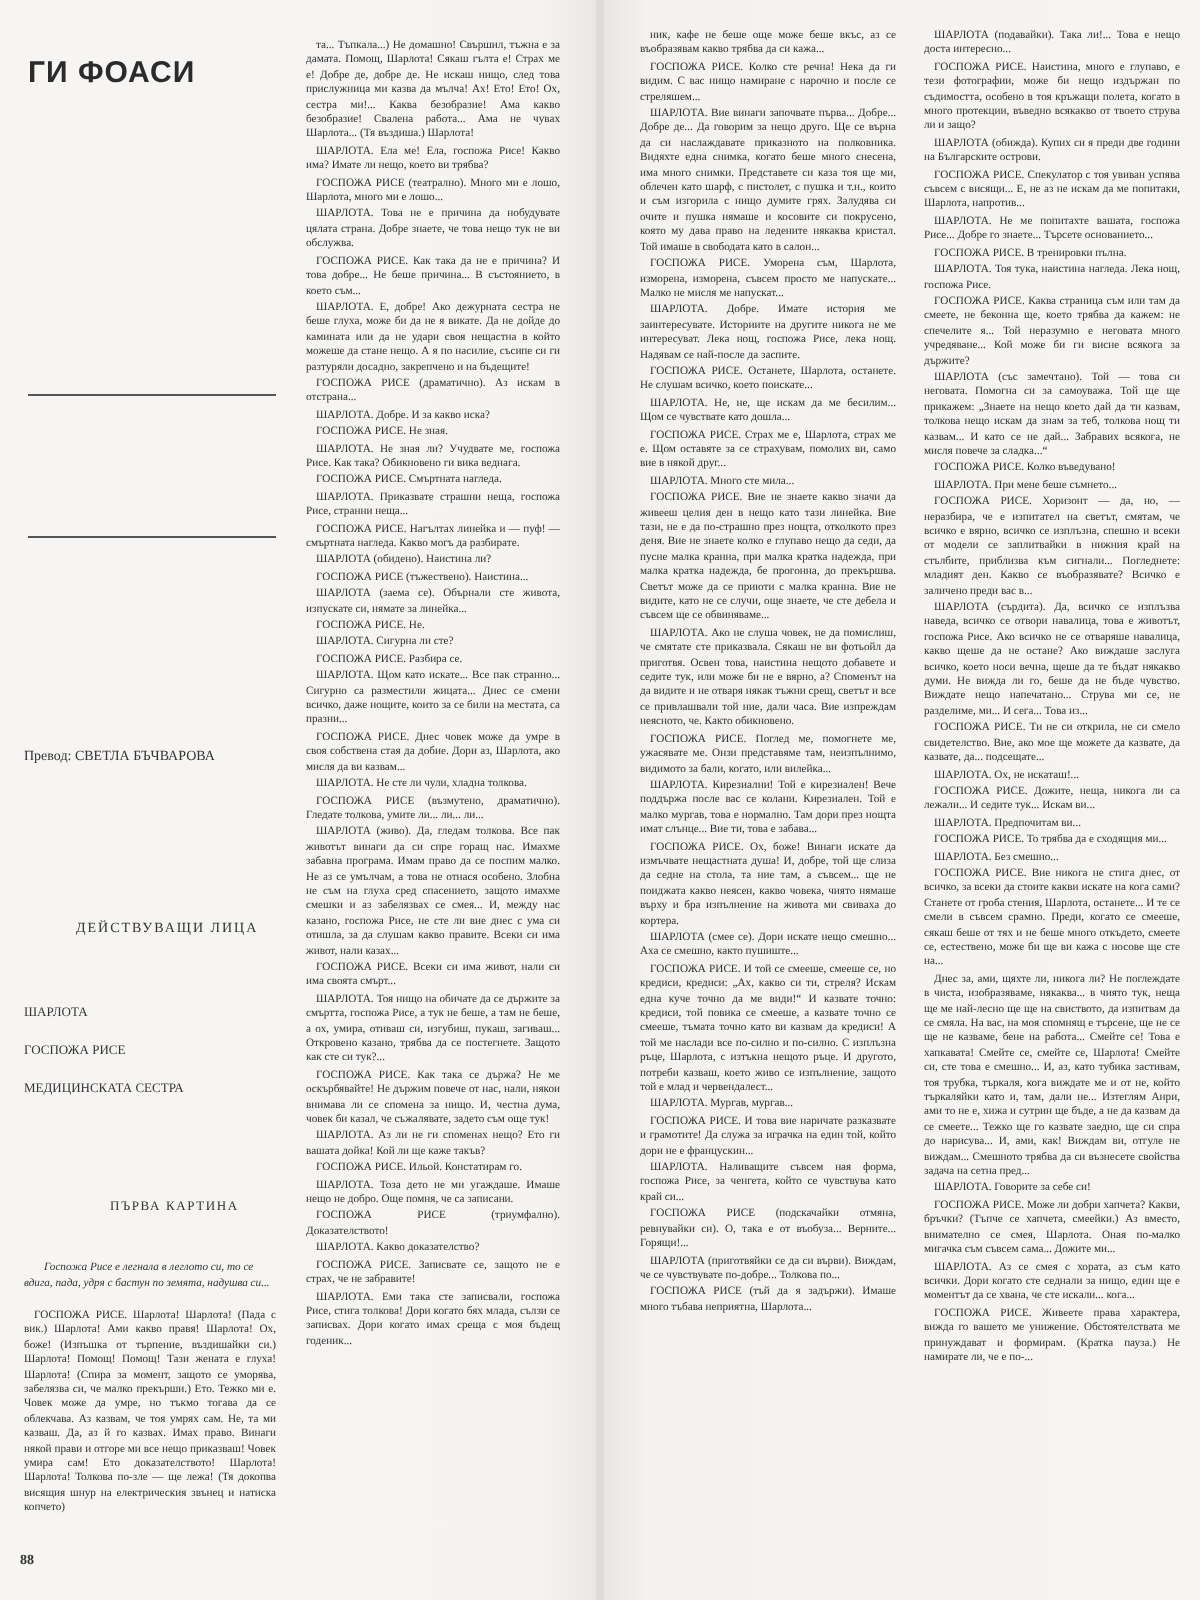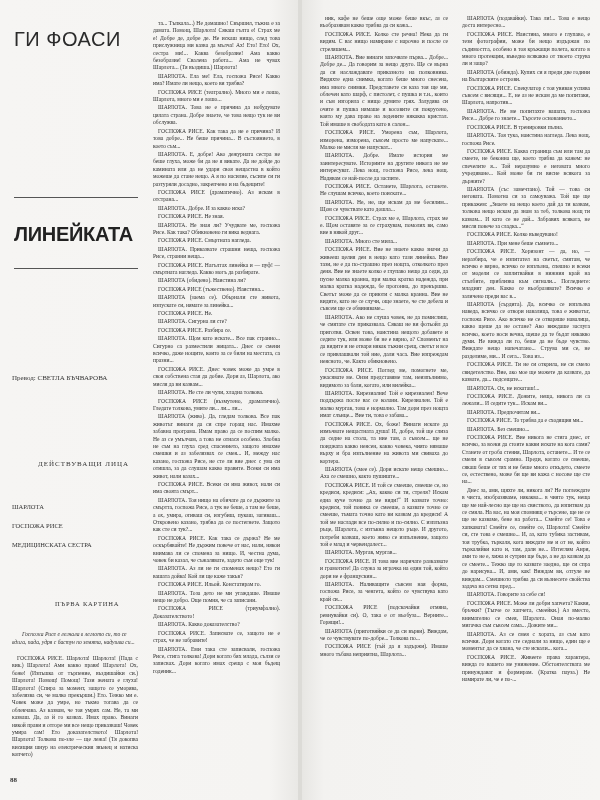--- a/index.html
+++ b/index.html
@@ -11,22 +11,22 @@
     position:relative;
   }
   .spread { position:absolute; inset:0; display:flex; }
   .page { position:relative; height:800px; box-sizing:border-box; }
   .page.left { width:300px; background:linear-gradient(to right,#f6f5f3 0%,#f5f4f2 90%,#e8e7e4 100%); }
   .page.right { width:300px; background:linear-gradient(to right,#e6e5e2 0%,#f3f2f0 8%,#f6f5f3 100%); }
   .gutter { position:absolute; left:298px; top:0; width:4px; height:800px; background:#dcdbd7; }
 
   .author {
     position:absolute; left:14px; top:28px;
-    font-family:"Liberation Sans", sans-serif; font-weight:normal;
-    font-size:20px; letter-spacing:0.5px; color:#2b2b2b;
+    font-family:"Liberation Sans", sans-serif; font-weight:bold;
+    font-size:15px; letter-spacing:0.5px; color:#2b2b2b;
   }
   .rule { position:absolute; left:14px; width:124px; height:1px; background:#555; }
   .title {
     position:absolute; left:14px; top:223px;
     font-family:"Liberation Sans", sans-serif; font-weight:bold;
     font-size:20px; letter-spacing:-0.3px; color:#222;
   }
   .translator { position:absolute; left:12px; top:374px; font-size:7px; color:#333;text-align:center; }
   .dramatis-title { position:absolute; left:38px; top:460px; font-size:7px; letter-spacing:1px; color:#333;text-align:center; }
   .cast { position:absolute; left:12px; top:503px; font-size:6.5px; color:#333; }
@@ -46,21 +46,20 @@
   .pageno.left { left:10px; top:776px;font-weight:bold; }
   .pageno.right { left:580px; top:798px;margin-top:32px; }
 </style>
 </head>
 <body>
 
 <div class="spread">
   <div class="page left">
     <div class="author">ГИ ФОАСИ</div>
     <div class="rule" style="top:197px"></div>
-    <div class="title">ЛИНЕЙКАТА</div>
     <div class="rule" style="top:268px"></div>
     <div class="translator">Превод: СВЕТЛА БЪЧВАРОВА</div>
     <div class="dramatis-title">ДЕЙСТВУВАЩИ ЛИЦА</div>
     <div class="cast">
       <div>ШАРЛОТА</div>
       <div>ГОСПОЖА РИСЕ</div>
       <div>МЕДИЦИНСКАТА СЕСТРА</div>
     </div>
     <div class="scene-title">ПЪРВА КАРТИНА</div>
     <div class="stage-dir">Госпожа Рисе е легнала в леглото си, то се вдига, пада, удря с бастун по земята, надушва си...</div>

